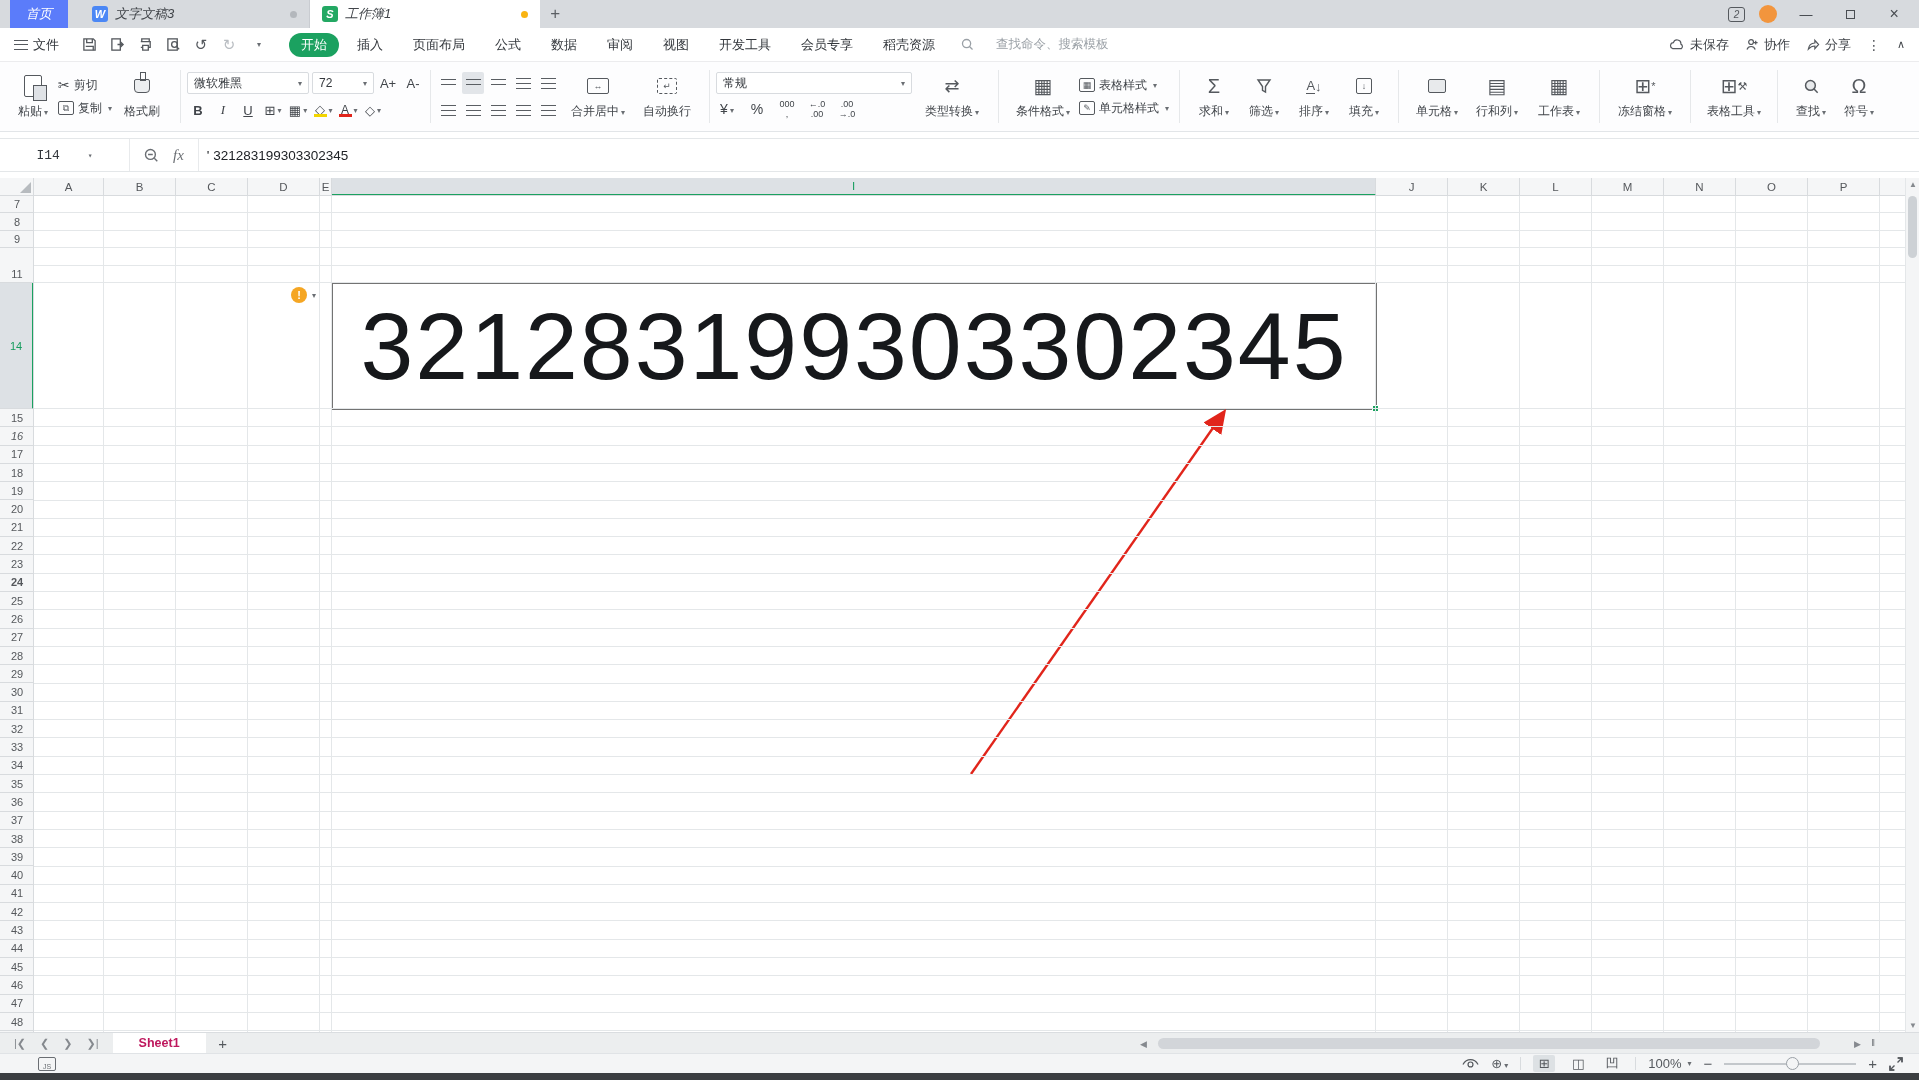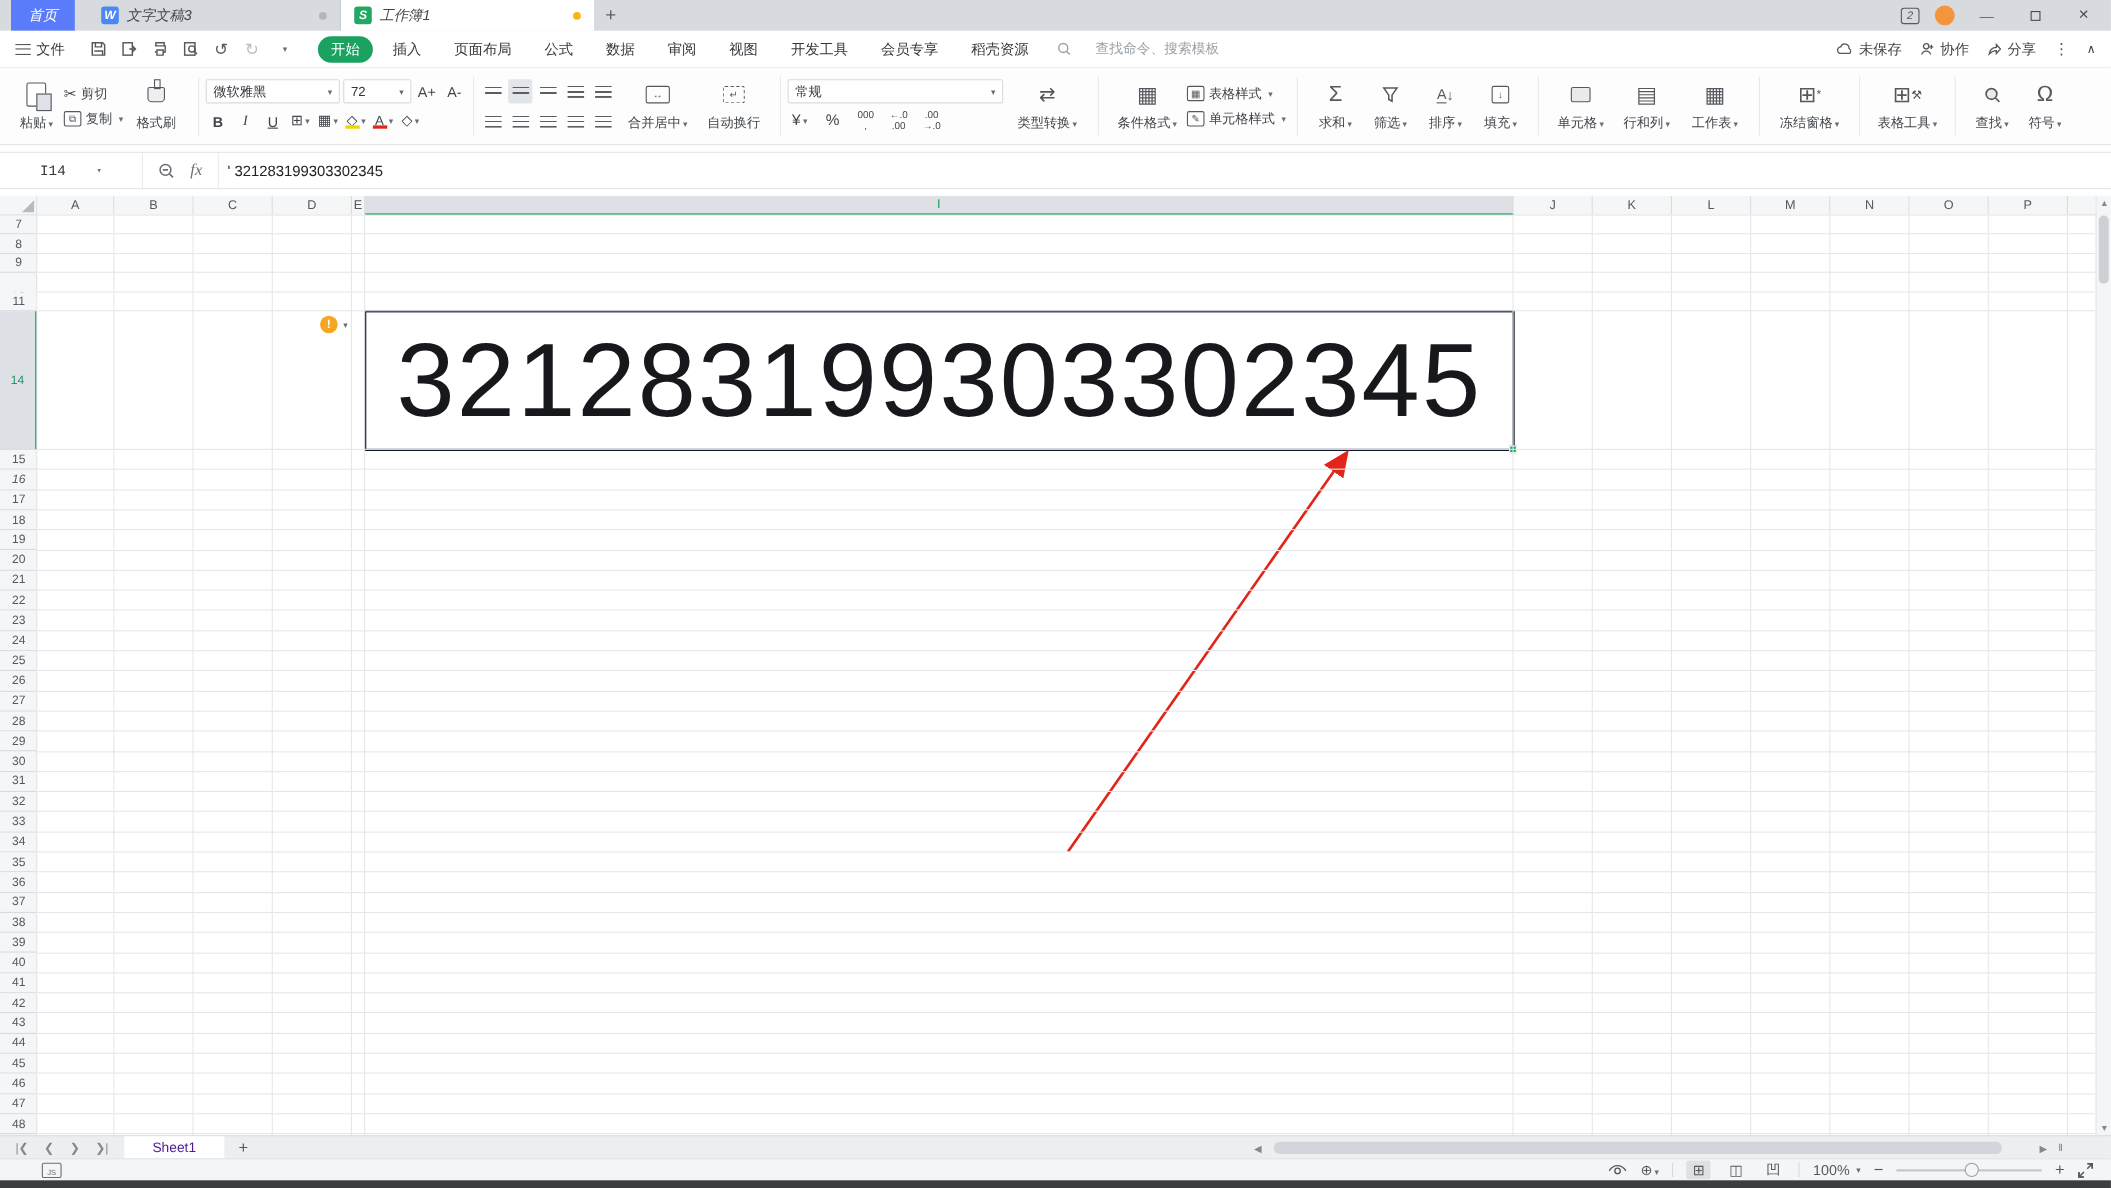--- a/index.html
+++ b/index.html
@@ -79,36 +79,36 @@
   #corner .tri { position:absolute; right:2px; bottom:2px; width:0; height:0; border-left:11px solid transparent; border-bottom:11px solid #b7bbbf; }
   #colheads { left:34px; top:178px; height:18px; right:14px; background:#f5f6f7; border-bottom:1px solid #d8dbde; overflow:hidden; }
   .colh { position:absolute; top:0; height:18px; border-right:1px solid #d8dbde; display:flex; align-items:center; justify-content:center; font-size:11.5px; color:#55585c; background:#f5f6f7; }
   .colh.sel { background:#dde1e5; color:#169c5d; border-bottom:2px solid #1ba160; }
   #rowheads { left:0; top:196px; width:34px; bottom:48px; background:#f5f6f7; border-right:1px solid #d8dbde; overflow:hidden; }
   .rowh { position:absolute; left:0; width:34px; border-bottom:1px solid #d8dbde; display:flex; align-items:center; justify-content:center; font-size:11px; color:#55585c; background:#f5f6f7; }
   .rowh.sel { background:#dde1e5; color:#169c5d; border-right:2px solid #1ba160; }
   #gridbody { left:34px; top:196px; right:14px; bottom:48px; background:#fff; overflow:hidden; }
   .vline { position:absolute; top:0; bottom:0; width:1px; background:#e4e7e9; }
   .hline { position:absolute; left:0; right:0; height:1px; background:#e4e7e9; }
-  #active-cell { position:absolute; background:#fff; border:2px solid #0f172a; display:flex; align-items:center; justify-content:center; overflow:hidden; }
+  #active-cell { position:absolute; background:#fff; border:2px solid #737373; display:flex; align-items:center; justify-content:center; overflow:hidden; }
   #cell-num { font-size:95px; color:#16181b; letter-spacing:2px; font-weight:400; }
   #fillhandle { position:absolute; width:7px; height:7px; background:#1ba160; border:1px solid #fff; }
   #warn { position:absolute; display:flex; align-items:center; gap:3px; }
   .warn-c { width:16px; height:16px; border-radius:50%; background:#f5a623; color:#fff; font-size:11px; font-weight:bold; display:flex; align-items:center; justify-content:center; }
   #arrow-svg { position:absolute; left:0; top:0; pointer-events:none; }
 
   
   #vscroll { right:0; top:178px; width:14px; bottom:48px; background:#f4f5f6; border-left:1px solid #e4e7e9; }
   #vthumb { position:absolute; left:2px; top:18px; width:9px; height:62px; background:#cdd1d5; border-radius:5px; }
   .varrow { position:absolute; left:0; width:14px; text-align:center; font-size:8px; color:#85898e; }
 
   
   #sheetbar { left:0; bottom:27px; width:1919px; height:21px; background:#eceeef; border-top:1px solid #dadde0; display:flex; align-items:stretch; }
   .navs { display:flex; align-items:center; gap:14px; padding:0 14px; color:#85898e; font-size:11px; }
-  .stab { background:#fff; display:flex; align-items:center; padding:0 26px; color:#4c1d95; font-weight:normal; font-size:12.5px; }
+  .stab { background:#fff; display:flex; align-items:center; padding:0 26px; color:#be185d; font-weight:bold; font-size:12.5px; }
   .addsheet { width:34px; display:flex; align-items:center; justify-content:center; color:#55595e; font-size:15px; }
   #hscroll { position:absolute; left:1140px; right:44px; top:4px; height:13px; }
   #hthumb { position:absolute; left:18px; width:662px; top:1px; height:11px; background:#d2d5d9; border-radius:6px; }
   .hs-ico { position:absolute; top:0; font-size:9px; color:#85898e; }
 
   
   #statusbar { left:0; bottom:7px; width:1919px; height:20px; background:#f4f5f6; border-top:1px solid #e0e3e6; display:flex; align-items:center; }
   .jsico { margin-left:38px; width:18px; height:14px; border:1.4px solid #6a6e73; border-radius:2px; font-size:7px; color:#6a6e73; display:flex; align-items:flex-end; justify-content:center; }
   #sb-right { margin-left:auto; display:flex; align-items:center; gap:12px; padding-right:16px; color:#55595e; }
   .viewbtn { width:22px; height:17px; display:flex; align-items:center; justify-content:center; font-size:13px; border-radius:2px; }
@@ -519,21 +519,21 @@
     <div class="rowh sel" style="top: 87px; height: 126px;">14</div>
     <div class="rowh" style="top: 213px; height: 18.3px;">15</div>
     <div class="rowh" style="top: 231.3px; height: 18.3px; font-style: italic;">16</div>
     <div class="rowh" style="top: 249.6px; height: 18.3px;">17</div>
     <div class="rowh" style="top: 267.9px; height: 18.3px;">18</div>
     <div class="rowh" style="top: 286.2px; height: 18.3px;">19</div>
     <div class="rowh" style="top: 304.5px; height: 18.3px;">20</div>
     <div class="rowh" style="top: 322.8px; height: 18.3px;">21</div>
     <div class="rowh" style="top: 341.1px; height: 18.3px;">22</div>
     <div class="rowh" style="top: 359.4px; height: 18.3px;">23</div>
-    <div class="rowh" style="top: 377.7px; height: 18.3px;">24</div>
+    <div class="rowh" style="top: 377.7px; height: 18.3px; font-weight: bold;">24</div>
     <div class="rowh" style="top: 396px; height: 18.3px;">25</div>
     <div class="rowh" style="top: 414.3px; height: 18.3px;">26</div>
     <div class="rowh" style="top: 432.6px; height: 18.3px;">27</div>
     <div class="rowh" style="top: 450.9px; height: 18.3px;">28</div>
     <div class="rowh" style="top: 469.2px; height: 18.3px;">29</div>
     <div class="rowh" style="top: 487.5px; height: 18.3px;">30</div>
     <div class="rowh" style="top: 505.8px; height: 18.3px;">31</div>
     <div class="rowh" style="top: 524.1px; height: 18.3px;">32</div>
     <div class="rowh" style="top: 542.4px; height: 18.3px;">33</div>
     <div class="rowh" style="top: 560.7px; height: 18.3px;">34</div>

